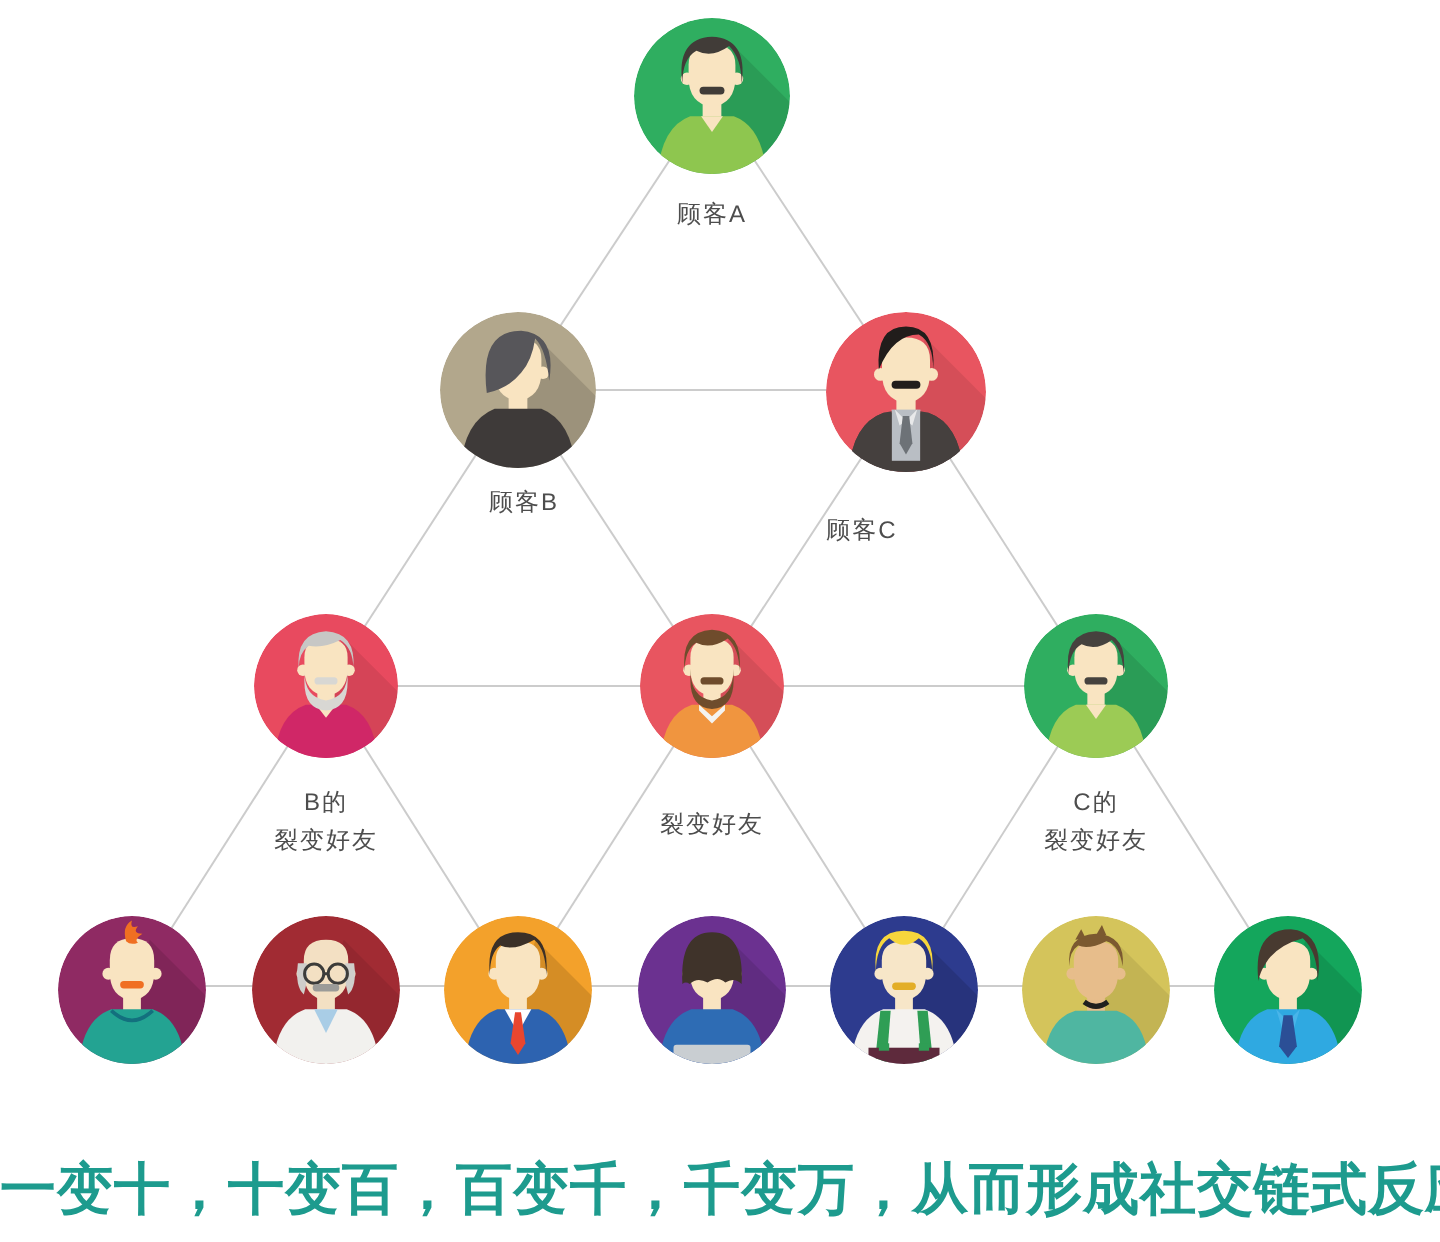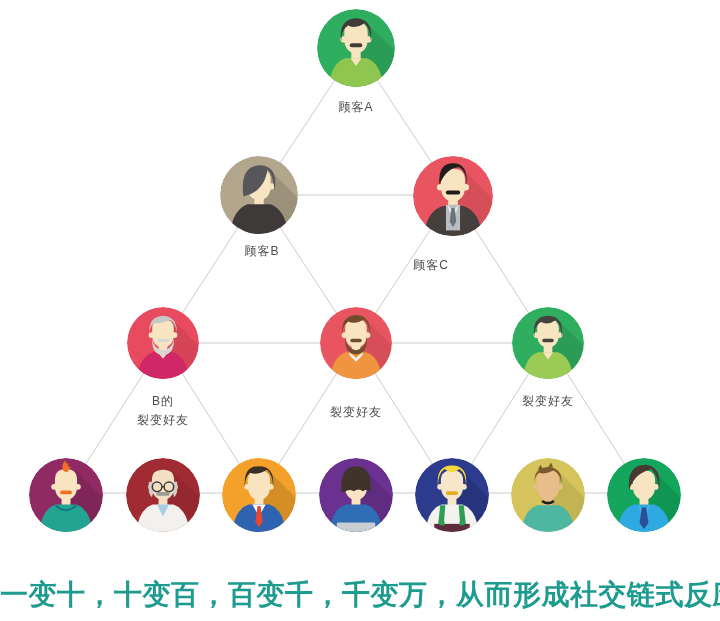--- a/index.html
+++ b/index.html
@@ -358,18 +358,19 @@
     <div>顾客C</div>
   </div>
   <div class="node-label" style="left:103px;top:392px;width:120px;">
     <div>B的</div>
     <div>裂变好友</div>
   </div>
   <div class="node-label" style="left:296px;top:403px;width:120px;">
     <div>裂变好友</div>
   </div>
   <div class="node-label" style="left:488px;top:392px;width:120px;">
+    <div>C的</div>
     <div>裂变好友</div>
   </div>
 
   <div class="caption">一变十，十变百，百变千，千变万，从而形成社交链式反应</div>
 
 </div>
 
 </body></html>

